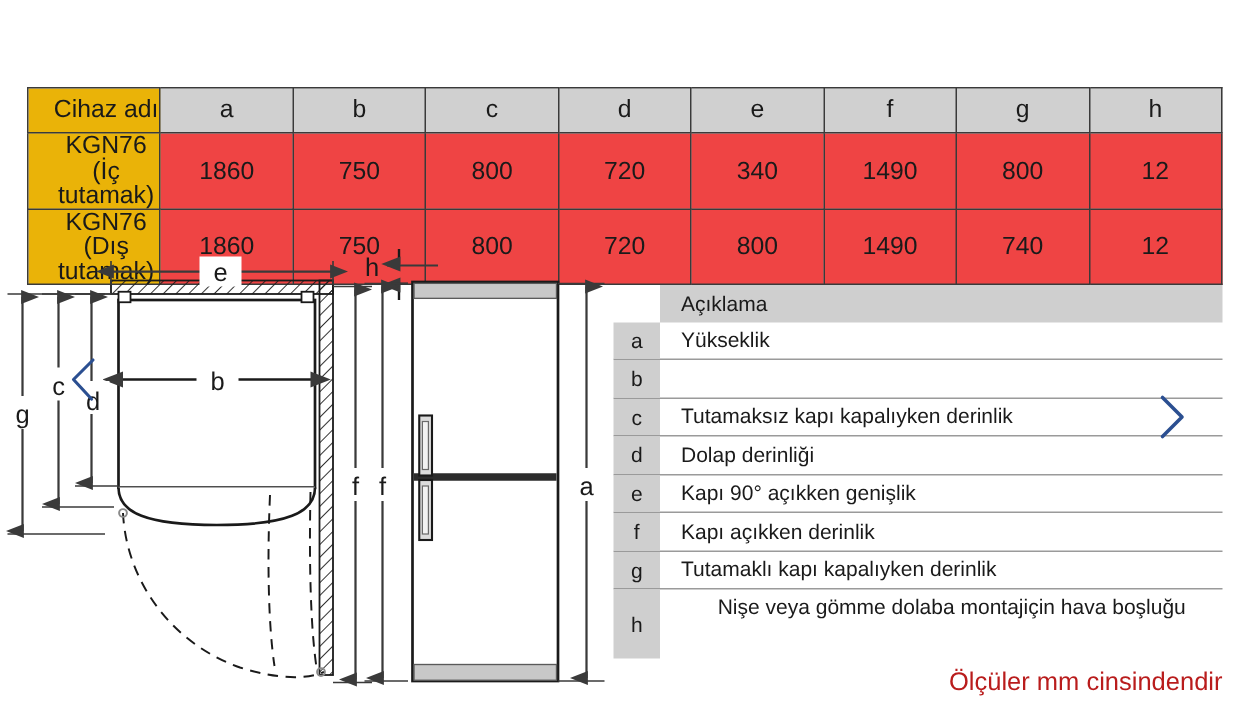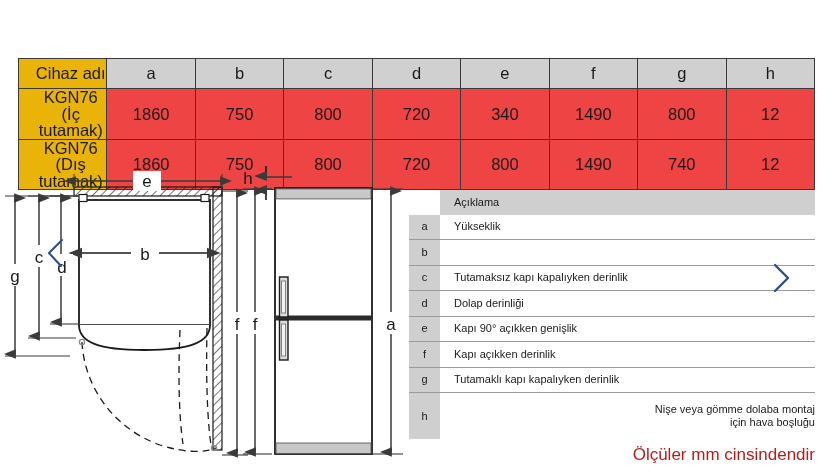--- a/index.html
+++ b/index.html
@@ -59,21 +59,21 @@
     height: 312px;
   }
   .drawing svg { display: block; }
 
   
   .legend {
     position: absolute;
     left: 409px;
     top: 190px;
     width: 406px;
-    font-size: 11px;
+    font-size: 14px;
   }
   .legend-row {
     display: flex;
     align-items: stretch;
     border-bottom: 1px solid #9a9a9a;
     min-height: 24.5px;
   }
   .legend-row.head {
     border-bottom: none;
   }
@@ -100,24 +100,24 @@
     line-height: 1.18;
     position: relative;
   }
   .legend-row.head .legend-desc {
     background: #cfcfcf;
   }
   .legend-row.head .legend-key {
     background: #ffffff;
   }
   .legend-desc.two-line {
-    align-items: flex-end;
+    align-items: flex-start;
     padding-top: 3px;
     padding-bottom: 3px;
-    flex-direction: column;
+    flex-direction: row;
     justify-content: center;
   }
   .legend-desc.two-line span { display: block; }
 
   .chevron {
     position: absolute;
     right: 22px;
     top: 50%;
     transform: translateY(-50%);
     pointer-events: none;

